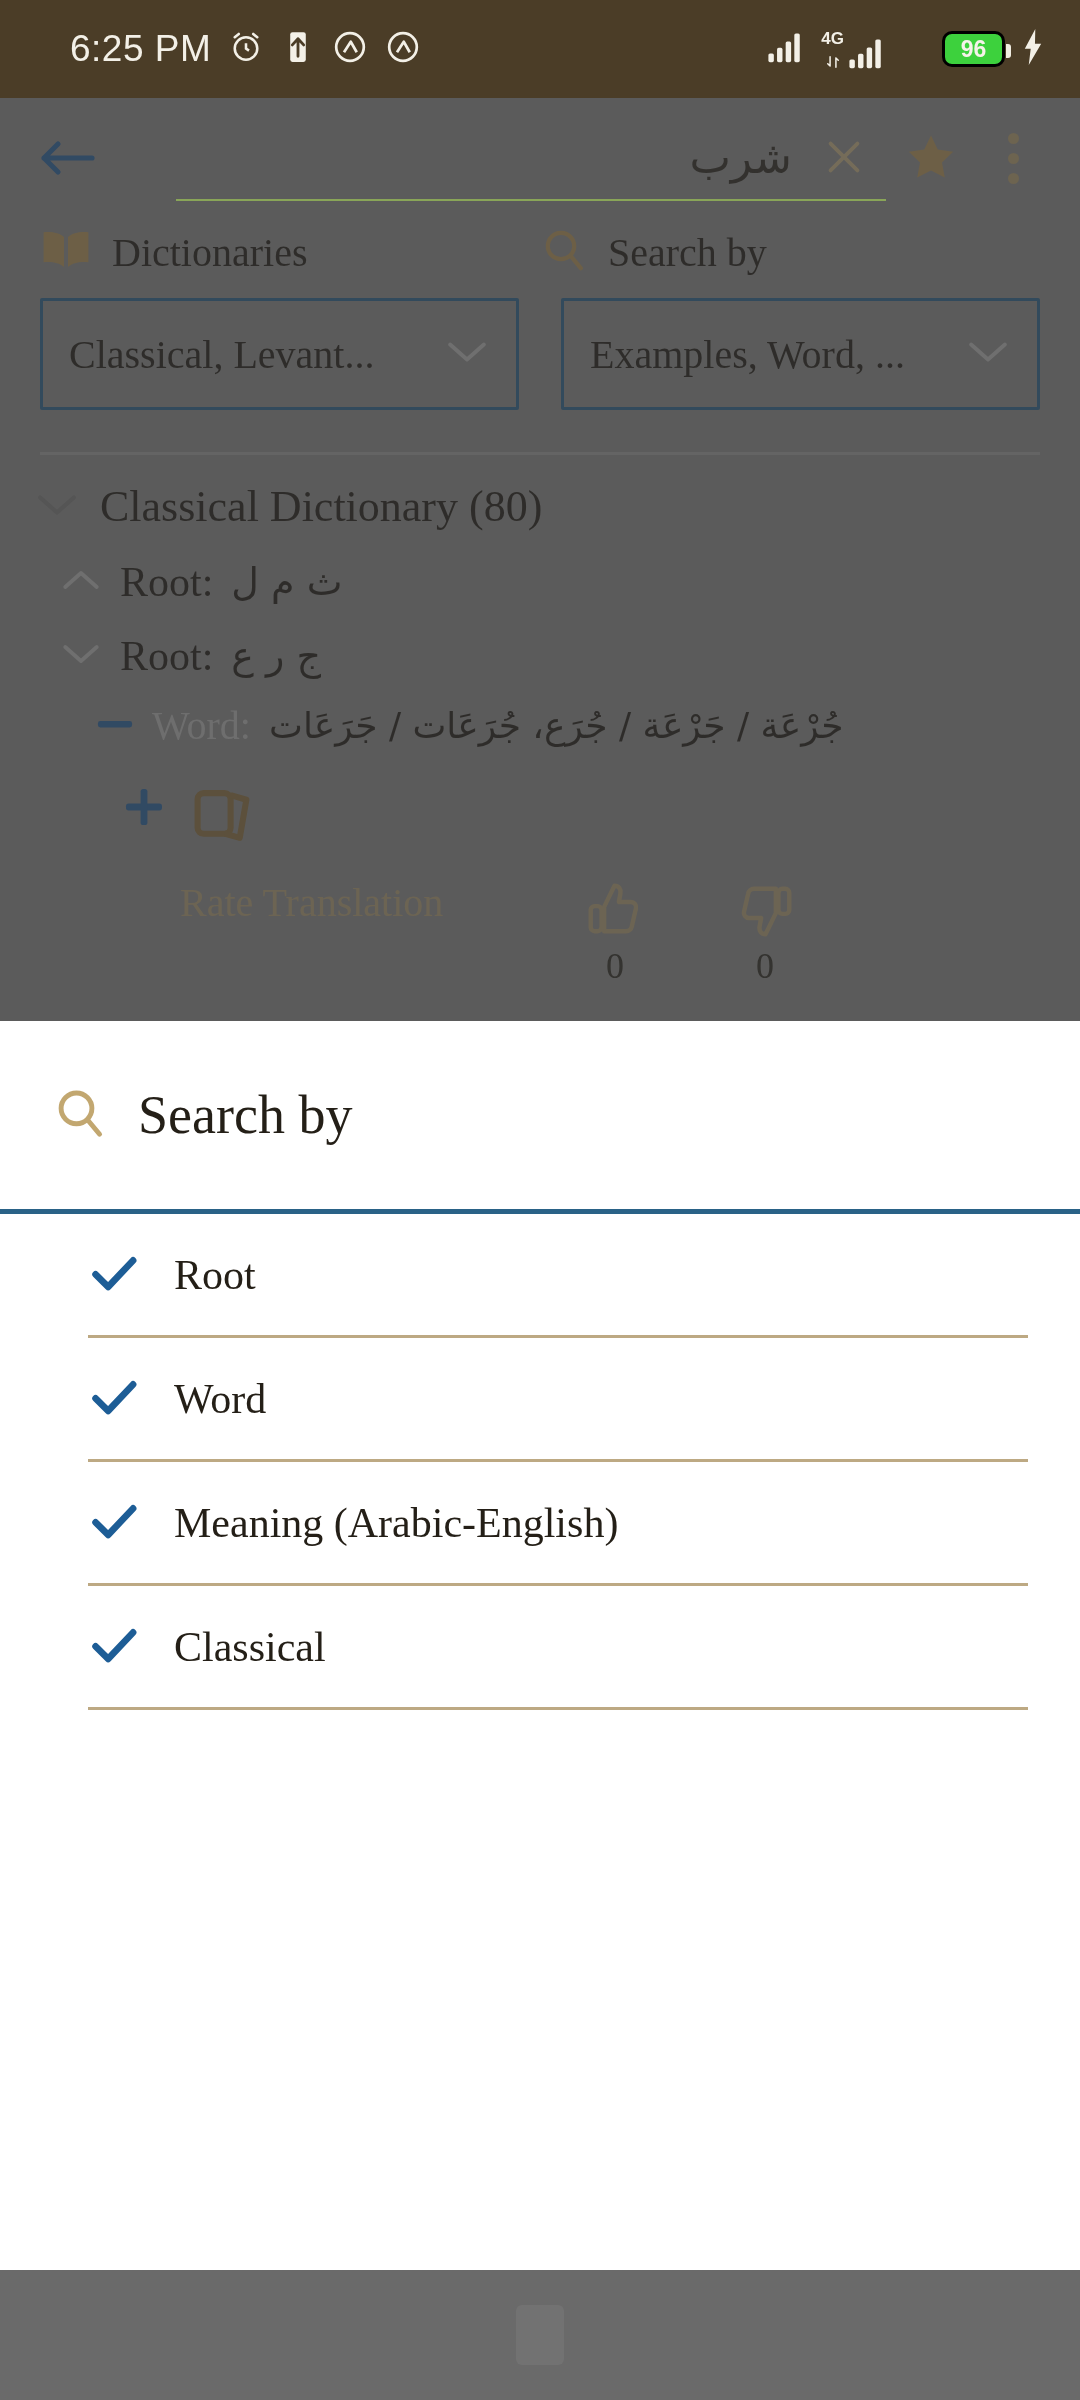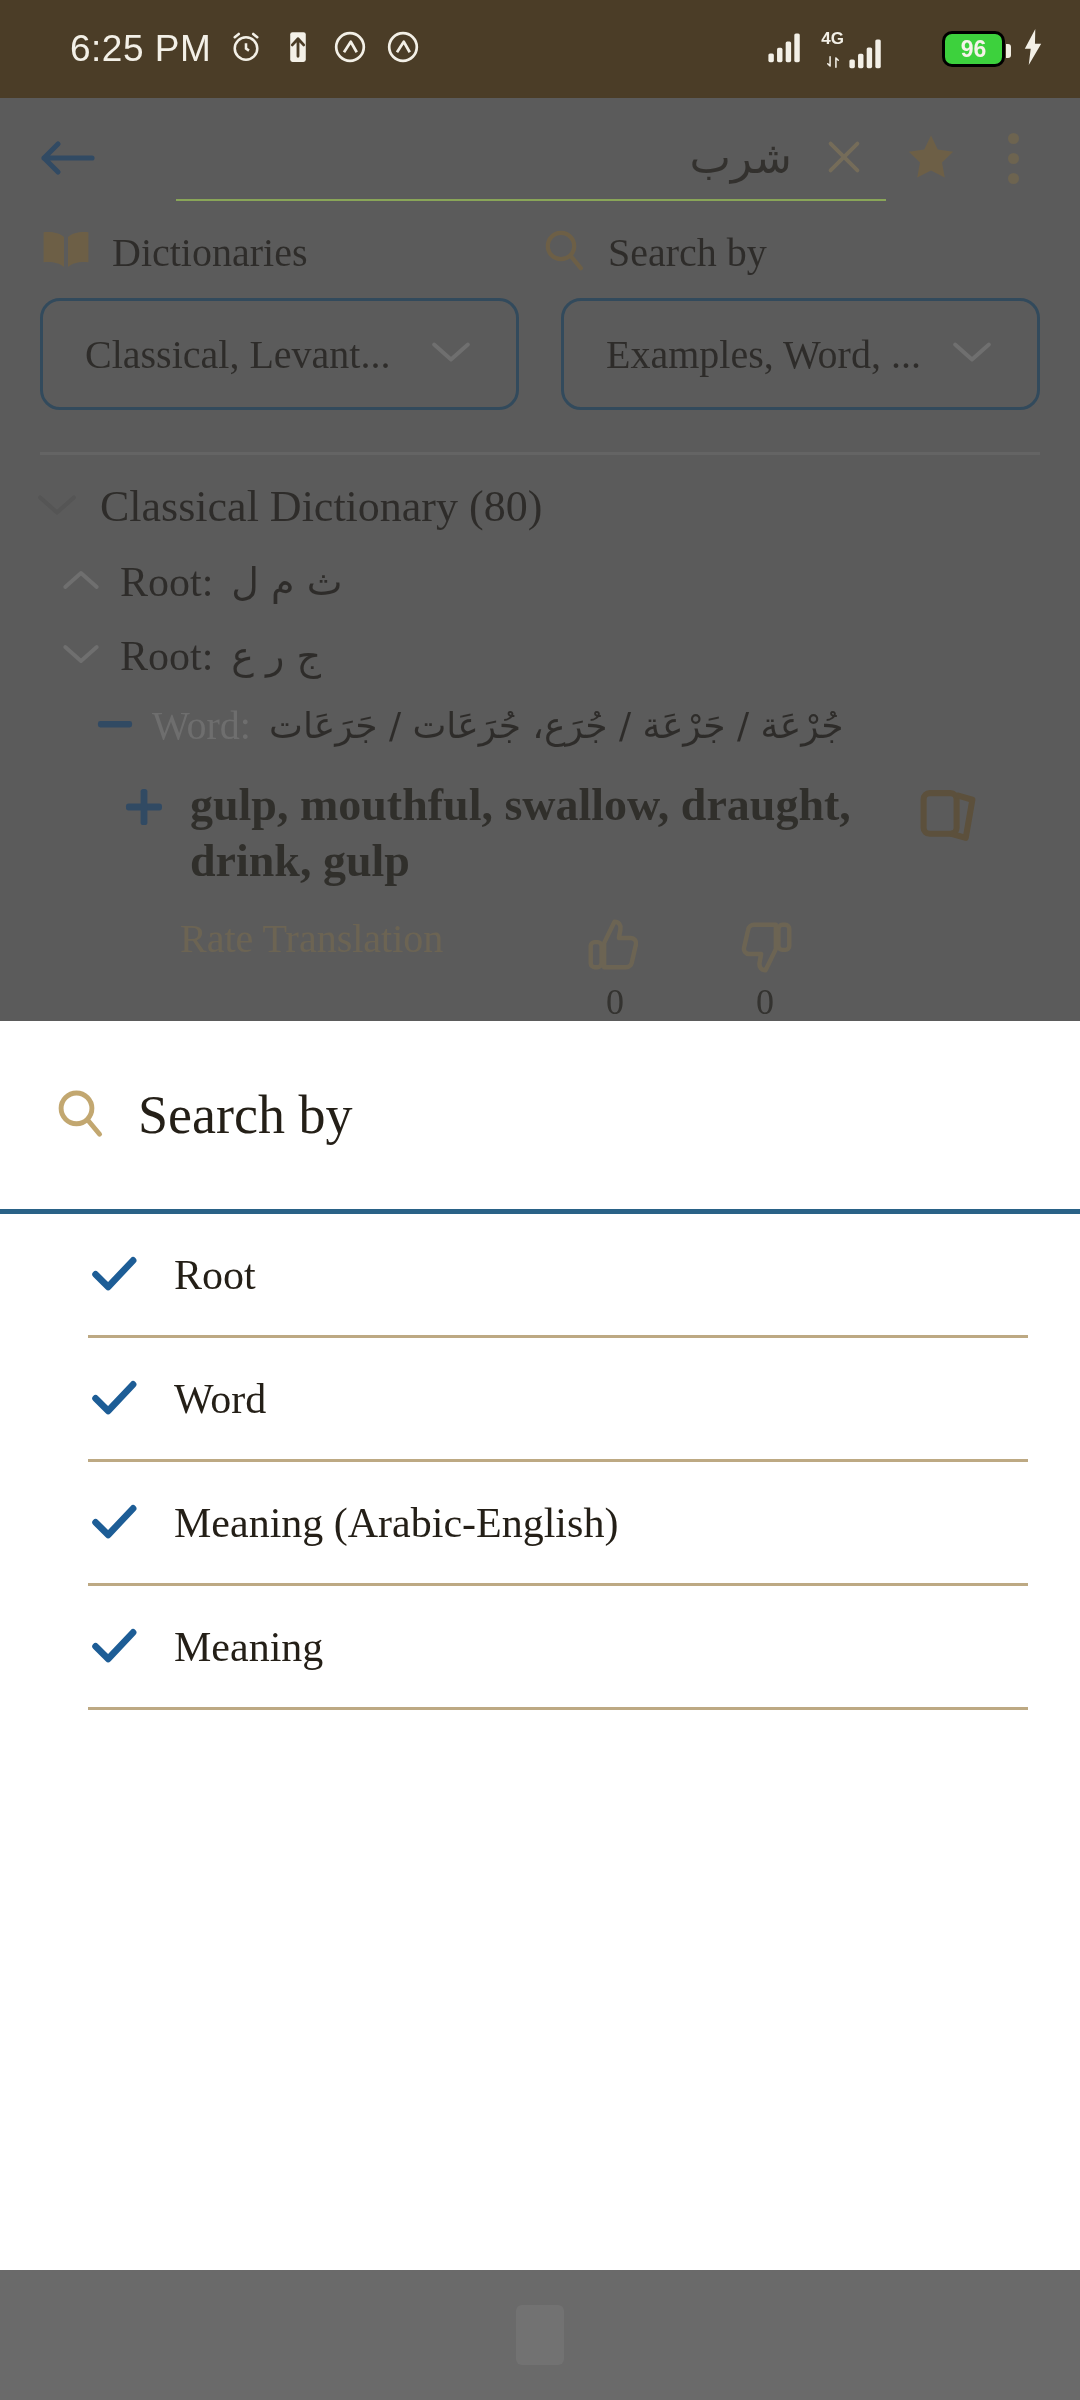--- a/index.html
+++ b/index.html
@@ -79,22 +79,22 @@
 
   
   .filters { padding: 8px 40px 0 40px; }
   .flt-labels { display: flex; gap: 0; }
   .flt-lab { display: flex; align-items: center; gap: 20px; }
   .flt-lab.one { width: 500px; }
   .flt-lab-txt { font-size: 40px; color: #17140f; }
   .flt-boxes { display: flex; gap: 42px; margin-top: 20px; }
   .flt-box {
     width: 562px; height: 112px;
-    border: 3px solid #1f4a6b; border-radius: 20px;
-    display: flex; align-items: center; padding: 0 42px;
+    border: 3px solid #1f4a6b; border-radius: 2px;
+    display: flex; align-items: center; padding: 0 26px;
     background: transparent;
   }
   .flt-box-txt { font-size: 40px; color: #17140f; flex: 1; white-space: nowrap; overflow: hidden; }
 
   
   .sec-sep { height: 3px; background: #7b7b7b; margin-top: 42px; }
 
   
   .results { padding: 0 0 0 0; }
   .dict-head { padding: 26px 0 0 34px; display: flex; align-items: center; gap: 20px; }
@@ -336,21 +336,20 @@
         <span class="word-ar">جُرْعَة / جَرْعَة / جُرَع، جُرَعَات / جَرَعَات</span>
       </div>
 
       <div class="mean-row">
         <span class="mean-plus">
           <svg width="40" height="40" viewBox="0 0 20 20">
               <rect x="1" y="8.3" width="18" height="3.4" rx="1.3" fill="#1d4a78"></rect>
               <rect x="8.3" y="1" width="3.4" height="18" rx="1.3" fill="#1d4a78"></rect>
             </svg>
         </span>
-        <span class="mean-txt">gulp, mouthful, swallow, draught, drink, gulp</span>
         <span class="mean-ico">
           <svg width="66" height="66" viewBox="0 0 26 26" fill="none" stroke="#6b5630" stroke-width="2.4" stroke-linejoin="round">
             <rect x="3" y="4" width="13" height="16" rx="2.4"></rect>
             <path d="M16 4.8l6.2 1.8-2.6 15-6-1.7"></path>
           </svg>
         </span>
       </div>
 
       <div class="rate-row">
         <span class="rate-lbl">Rate Translation</span>
@@ -481,21 +480,21 @@
         <span class="sheet-item-label">Meaning (Arabic-English)</span>
       </div>
       <div class="sheet-item-sep"></div>
 
       <div class="sheet-item">
         <span>
           <svg width="52" height="52" viewBox="0 0 24 24" fill="none" stroke="#1d5d96" stroke-width="3.1" stroke-linecap="round" stroke-linejoin="round">
               <path d="M3.5 12.6l5.8 5.8L20.8 6.2"></path>
             </svg>
         </span>
-        <span class="sheet-item-label">Meaning</span>
+        <span class="sheet-item-label">Classical</span>
       </div>
       <div class="sheet-item-sep"></div>
 
     </div>
   </div>
 
   <div class="navbar">
     <span class="nav-pill"></span>
   </div>
 

